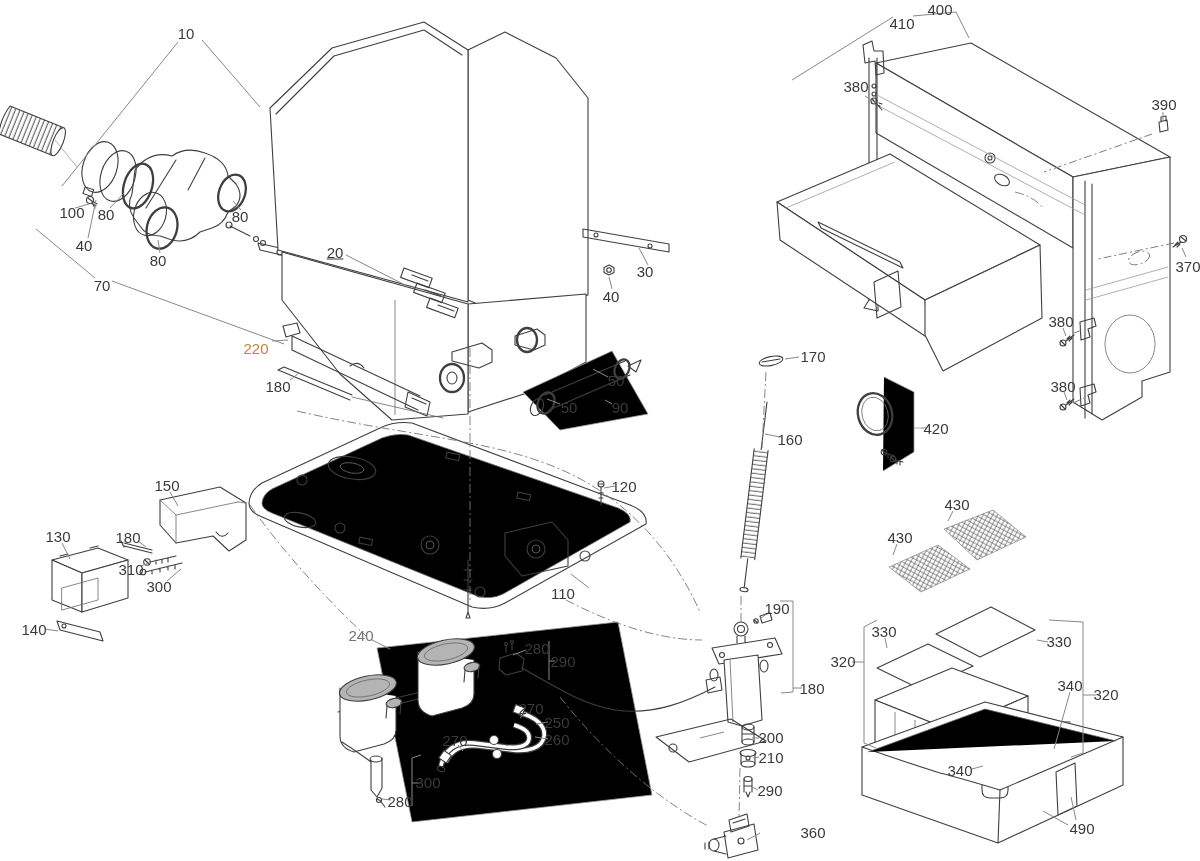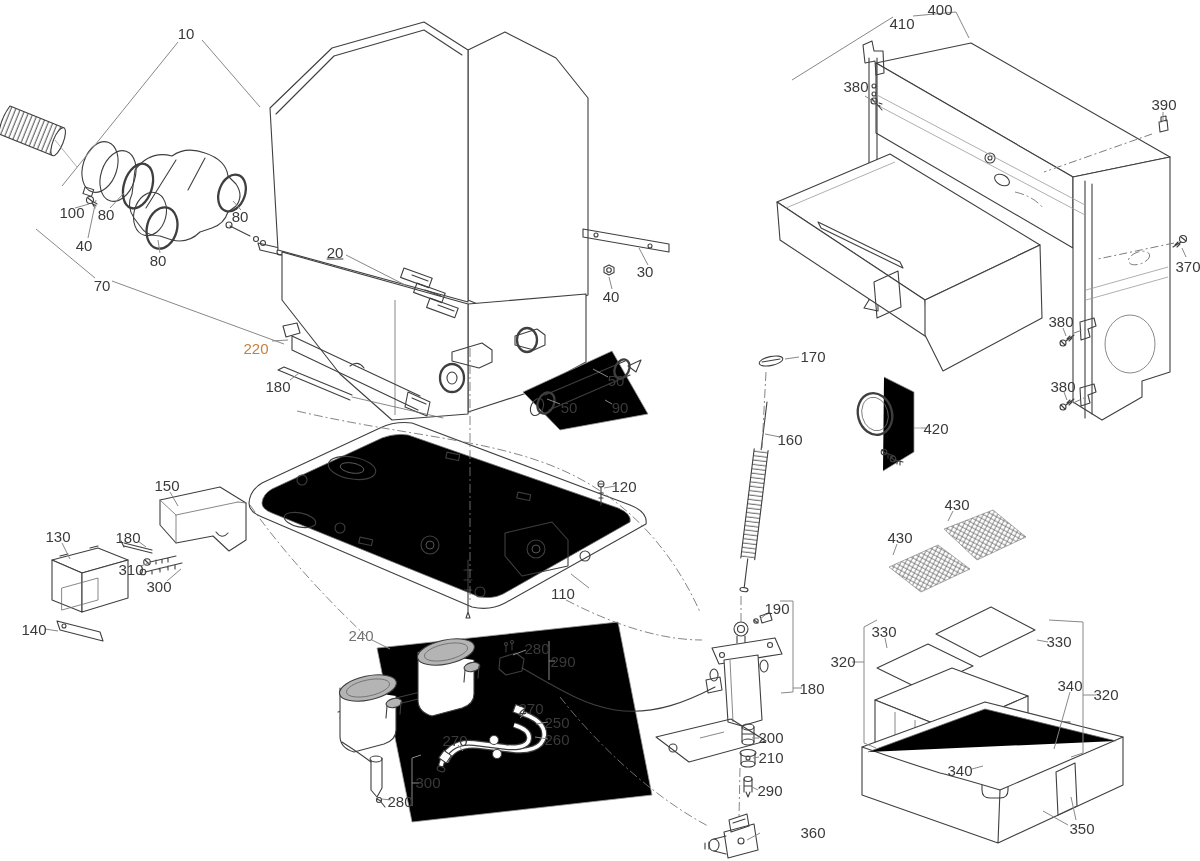--- a/index.html
+++ b/index.html
@@ -514,17 +514,17 @@
       <span class="part-label" style="left: 531px; top: 708px;">270</span>
       <span class="part-label" style="left: 557px; top: 722px;">250</span>
       <span class="part-label" style="left: 557px; top: 739px;">260</span>
       <span class="part-label" style="left: 455px; top: 740px;">270</span>
       <span class="part-label" style="left: 771px; top: 737px;">200</span>
       <span class="part-label" style="left: 771px; top: 757px;">210</span>
       <span class="part-label" style="left: 960px; top: 770px;">340</span>
       <span class="part-label" style="left: 428px; top: 782px;">300</span>
       <span class="part-label" style="left: 400px; top: 801px;">280</span>
       <span class="part-label" style="left: 770px; top: 790px;">290</span>
-      <span class="part-label" style="left: 1082px; top: 828px;">350</span>
+      <span class="part-label" style="left: 1082px; top: 828px;">490</span>
       <span class="part-label" style="left: 773px; top: 832px; margin-left: 40px;">360</span>
     </div>
 
 </div>
 
 </body></html>

